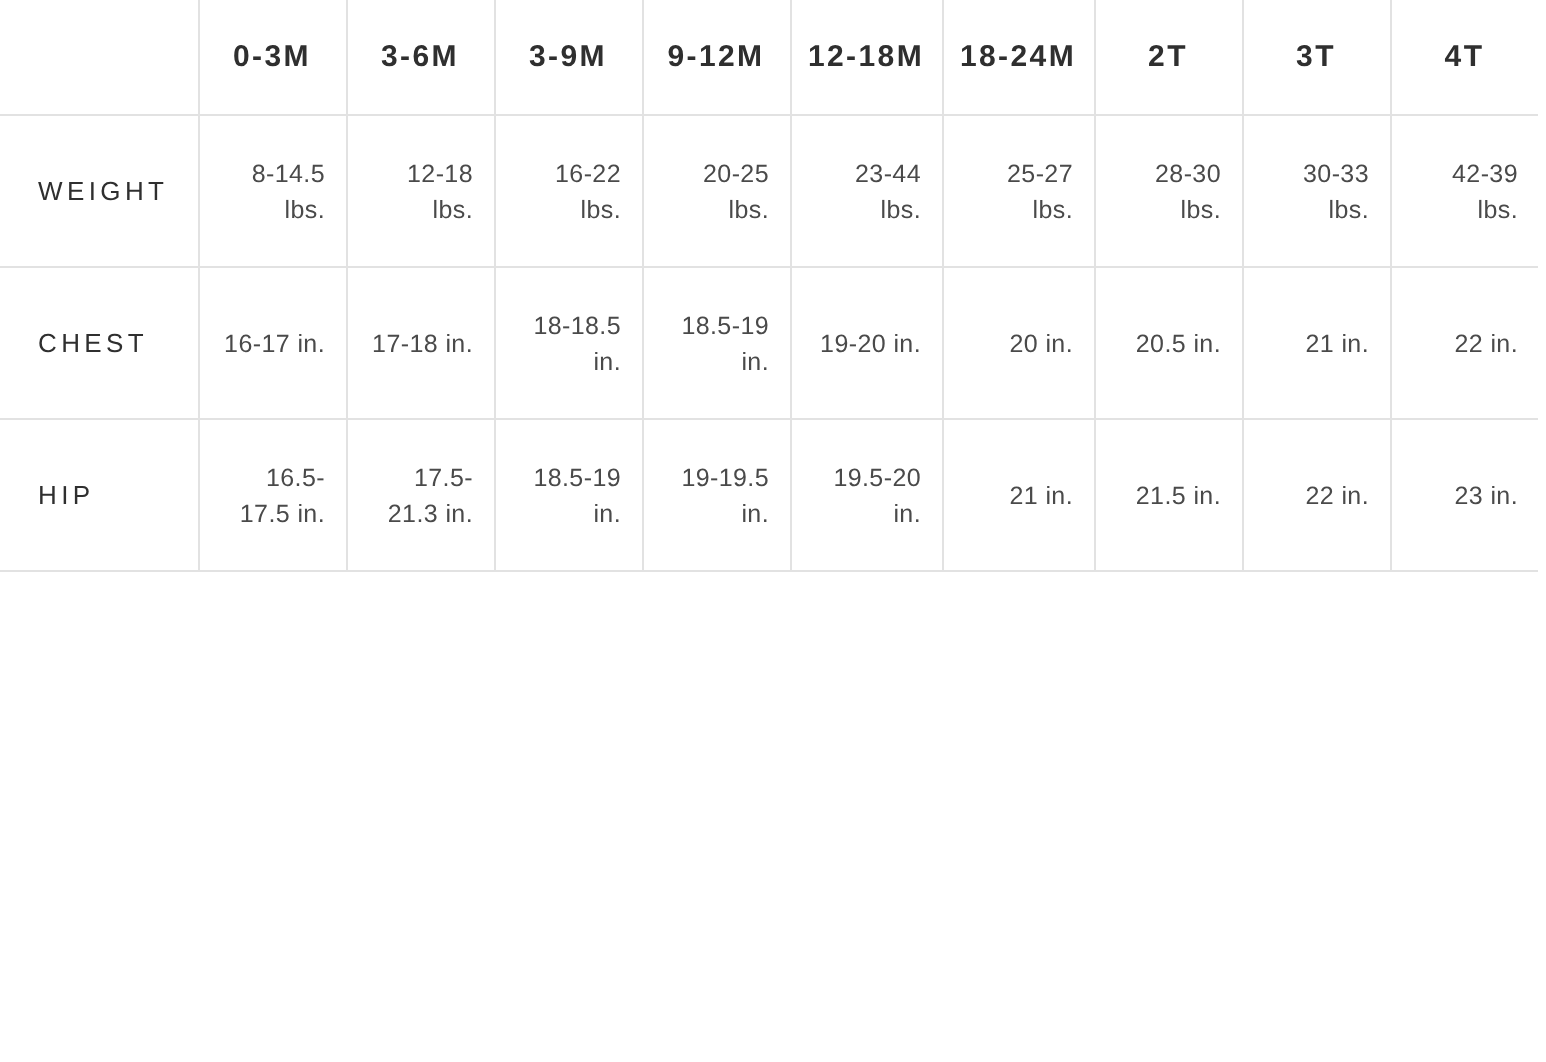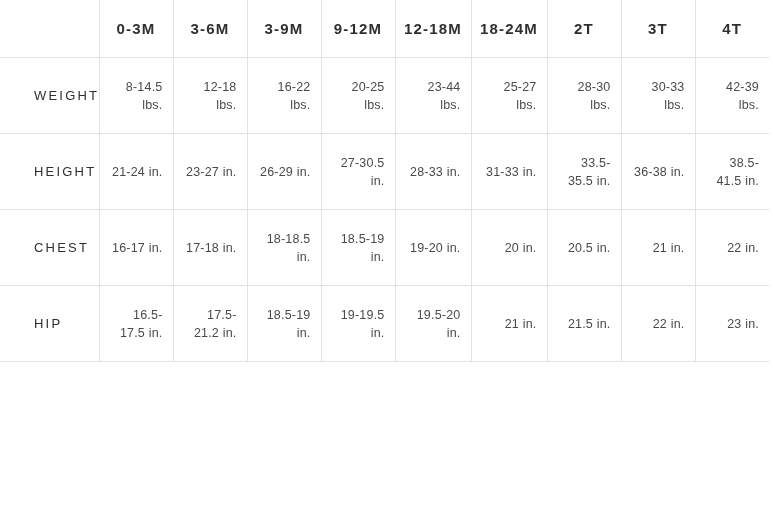--- a/index.html
+++ b/index.html
@@ -61,21 +61,21 @@
     border-left: none;
   }
 
   tbody th.row-label {
     height: 75px;
     font-size: 13px;
     font-weight: normal;
     letter-spacing: 2.2px;
     color: #2f2f2f;
     text-align: left;
-    padding-left: 34px;
+    padding-left: 19px;
     line-height: 30px;
   }
   tbody td.cell {
     font-size: 12.5px;
     line-height: 18px;
     color: #4a4a4a;
     text-align: right;
     padding: 0 10px;
     letter-spacing: 0.2px;
   }
@@ -122,47 +122,35 @@
         <td class="cell">12-18 lbs.</td>
         <td class="cell">16-22 lbs.</td>
         <td class="cell">20-25 lbs.</td>
         <td class="cell">23-44 lbs.</td>
         <td class="cell">25-27 lbs.</td>
         <td class="cell">28-30 lbs.</td>
         <td class="cell">30-33 lbs.</td>
         <td class="cell">42-39 lbs.</td>
       </tr>
       <tr>
-        <th class="row-label">HEIGHT</th>
-        <td class="cell">21-24 in.</td>
-        <td class="cell">23-27 in.</td>
-        <td class="cell">26-29 in.</td>
-        <td class="cell">27-30.5 in.</td>
-        <td class="cell">28-33 in.</td>
-        <td class="cell">31-33 in.</td>
-        <td class="cell">33.5-35.5 in.</td>
-        <td class="cell">36-38 in.</td>
-        <td class="cell">38.5-41.5 in.</td>
-      </tr>
-      <tr>
         <th class="row-label">CHEST</th>
         <td class="cell">16-17 in.</td>
         <td class="cell">17-18 in.</td>
         <td class="cell">18-18.5 in.</td>
         <td class="cell">18.5-19 in.</td>
         <td class="cell">19-20 in.</td>
         <td class="cell">20 in.</td>
         <td class="cell">20.5 in.</td>
         <td class="cell">21 in.</td>
         <td class="cell">22 in.</td>
       </tr>
       <tr>
         <th class="row-label">HIP</th>
         <td class="cell">16.5-17.5 in.</td>
-        <td class="cell">17.5-21.2 in.</td>
+        <td class="cell">17.5-21.3 in.</td>
         <td class="cell">18.5-19 in.</td>
         <td class="cell">19-19.5 in.</td>
         <td class="cell">19.5-20 in.</td>
         <td class="cell">21 in.</td>
         <td class="cell">21.5 in.</td>
         <td class="cell">22 in.</td>
         <td class="cell">23 in.</td>
       </tr>
     </tbody>
   </table>

